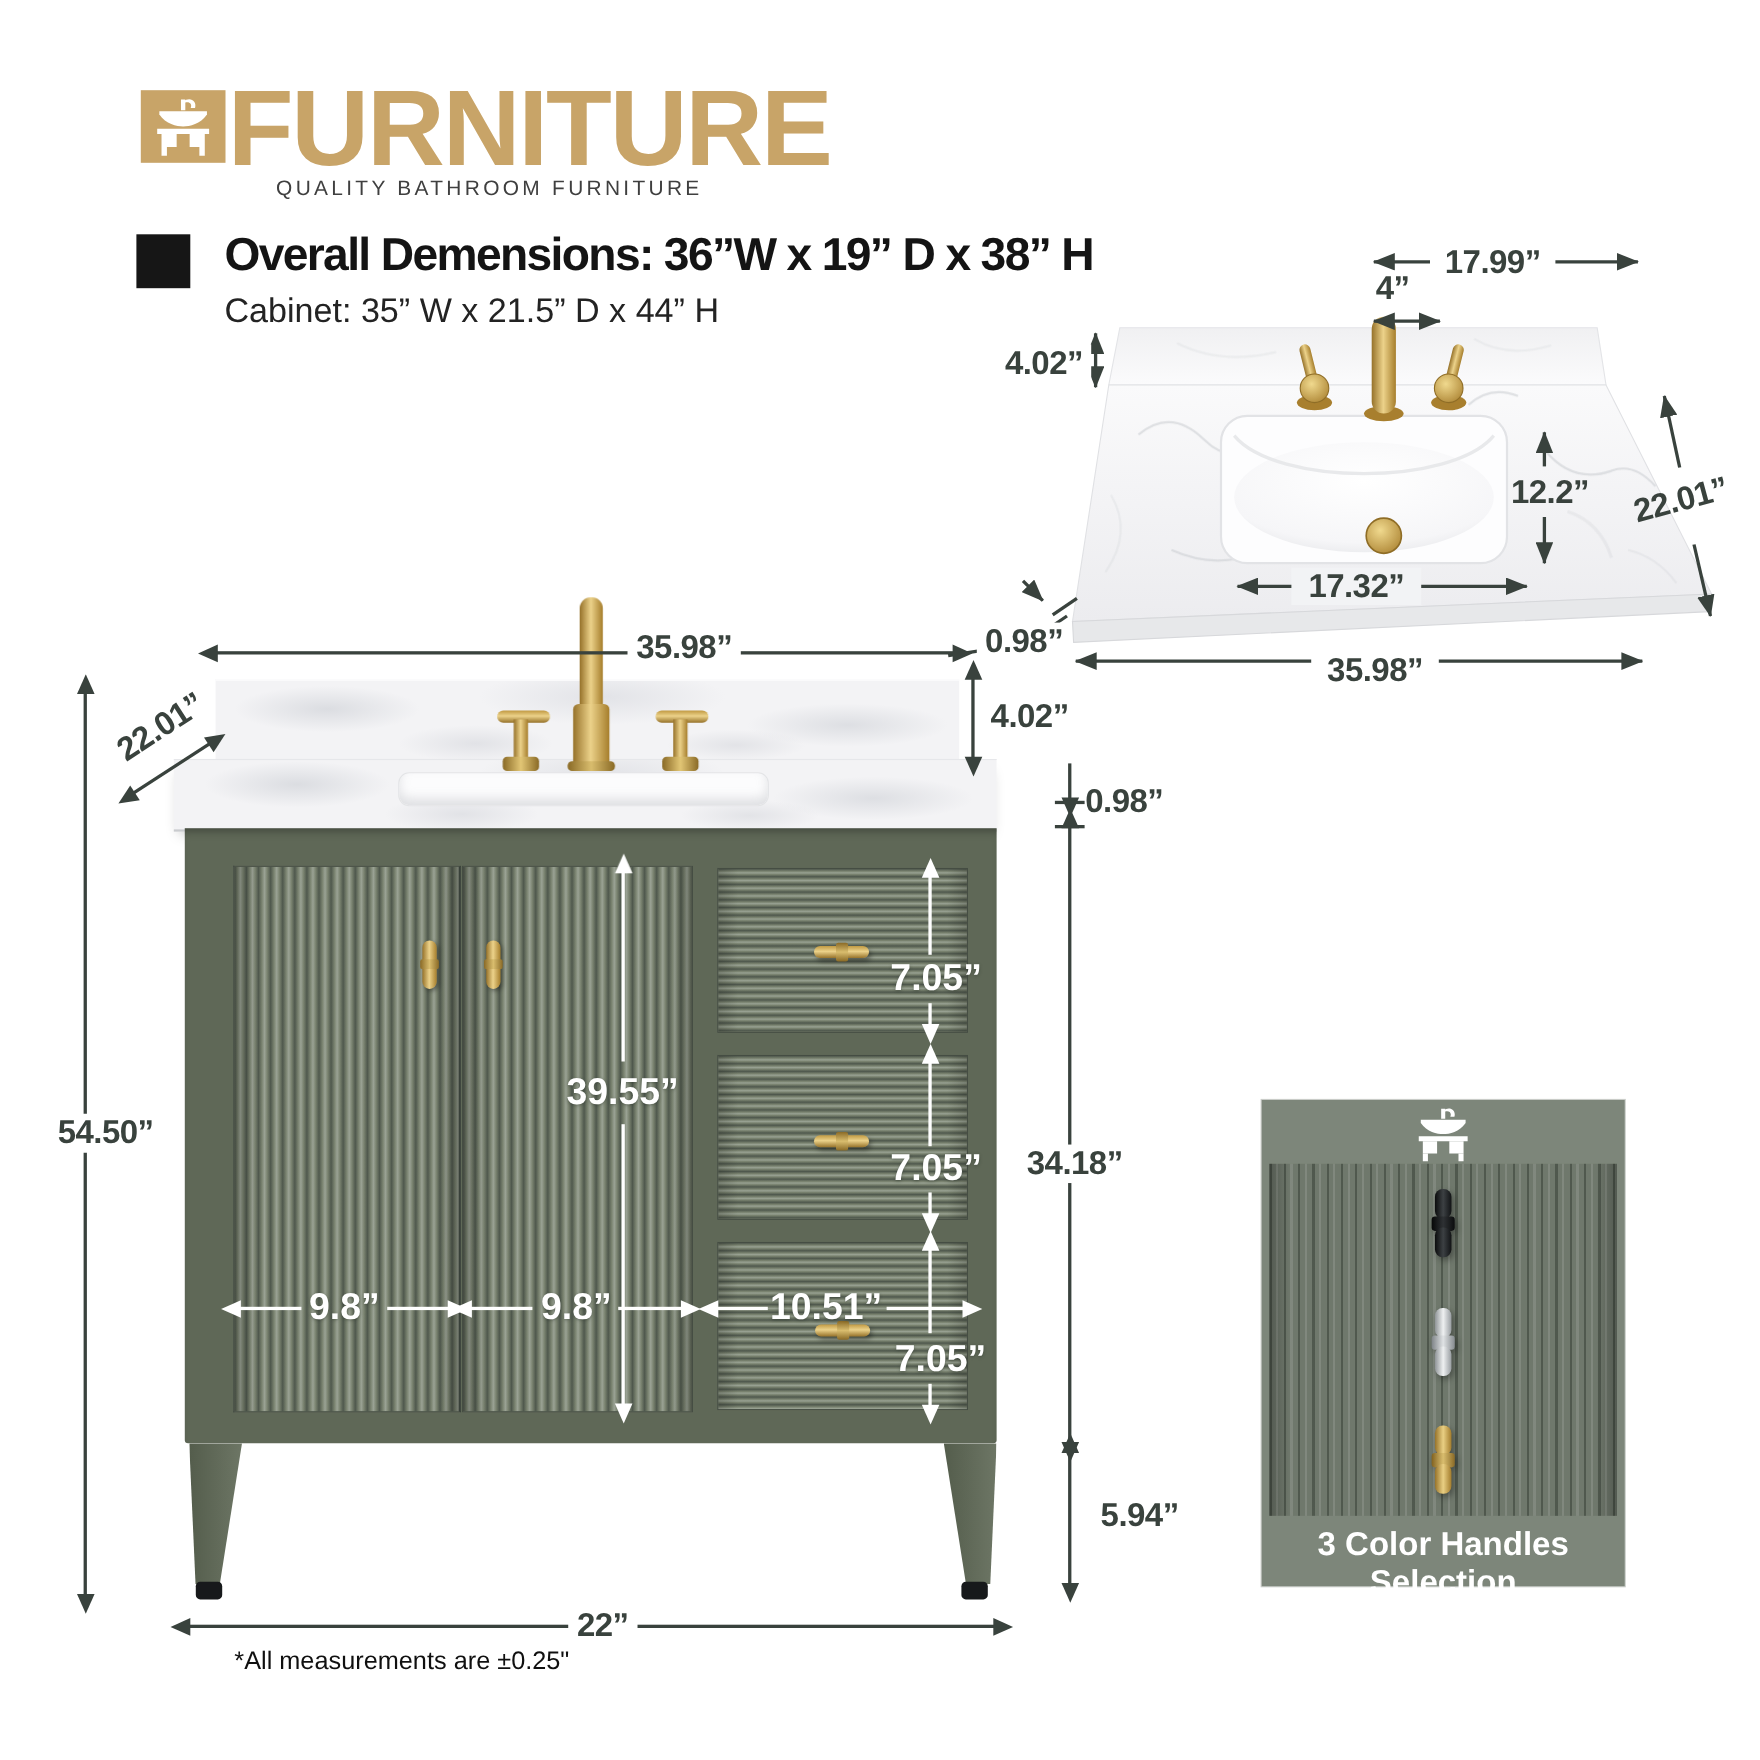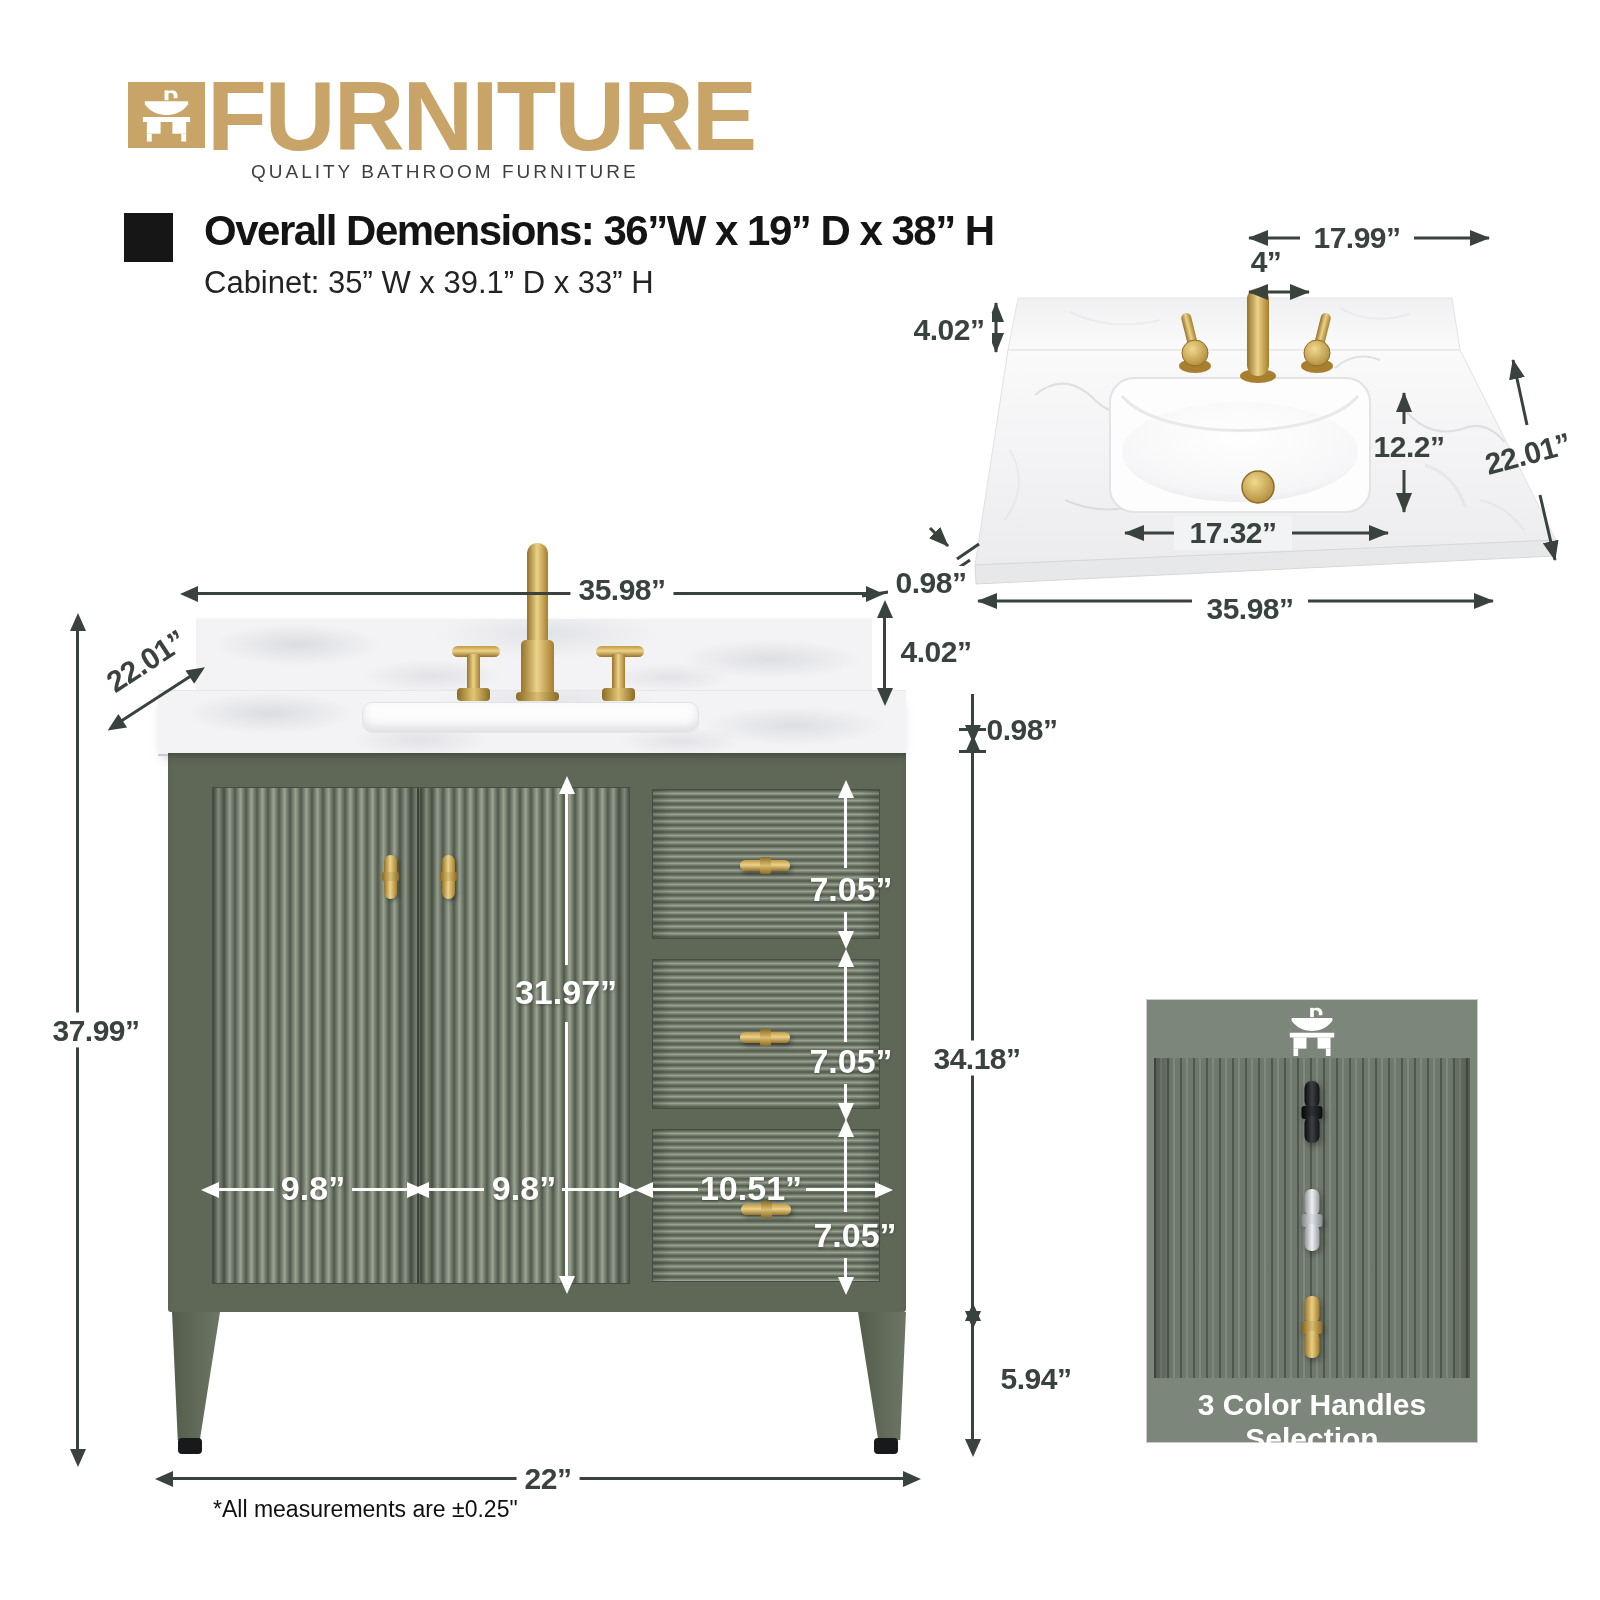--- a/index.html
+++ b/index.html
@@ -91,21 +91,21 @@
       <path d="M36 34 h14 v12 h-14 z"></path>
       <path d="M10 46 h5 v8 h-5 z"></path>
       <path d="M45 46 h5 v8 h-5 z"></path>
     </svg>
   </div>
   <div style="position:absolute;left:207px;top:60px;font-size:98px;font-weight:700;letter-spacing:-2px;color:#c8a468">FURNITURE</div>
   <div style="position:absolute;left:251px;top:161px;font-size:19px;letter-spacing:3px;color:#3f3f3f;font-weight:400">QUALITY BATHROOM FURNITURE</div>
 
   <div style="position:absolute;left:124px;top:213px;width:49px;height:49px;background:#161616"></div>
   <div style="position:absolute;left:204px;top:207px;font-size:42px;font-weight:700;letter-spacing:-1.5px;color:#141414">Overall Demensions: 36”W x 19” D x 38” H</div>
-  <div style="position:absolute;left:204px;top:265px;font-size:31px;color:#232323">Cabinet: 35” W x 39.1” D x 33” H</div>
+  <div style="position:absolute;left:204px;top:265px;font-size:31px;color:#232323">Cabinet: 35” W x 21.5” D x 44” H</div>
 
   <svg viewBox="0 0 740 430" style="position:absolute;left:860px;top:200px;width:740px;height:430px">
     <defs>
       <marker id="ah" viewBox="0 0 20 16" refX="19" refY="8" markerWidth="20" markerHeight="16" orient="auto-start-reverse" markerUnits="userSpaceOnUse">
         <path d="M0,0 L20,8 L0,16 z" fill="#39423d"></path>
       </marker>
       <linearGradient id="slabg" x1="0" y1="0" x2="0" y2="1">
         <stop offset="0" stop-color="#fafafb"></stop>
           <stop offset="1" stop-color="#ececef"></stop>
       </linearGradient>
@@ -242,28 +242,28 @@
   <div class="dh" style="left:959px;top:750px;width:27px"></div>
   <div class="lab nobg" style="left:1022px;top:729px">0.98”</div>
 
   <div class="dv at ab" style="left:971px;top:752px;height:560px"></div>
   <div class="lab" style="left:977px;top:1058px">34.18”</div>
 
   <div class="dv at ab" style="left:971px;top:1320px;height:120px"></div>
   <div class="lab" style="left:1036px;top:1378px">5.94”</div>
 
   <div class="dv at ab" style="left:76px;top:630px;height:820px"></div>
-  <div class="lab" style="left:96px;top:1030px">37.99”</div>
+  <div class="lab" style="left:96px;top:1030px">54.50”</div>
 
   <div class="dh al ar" style="left:172px;top:1477px;width:732px"></div>
   <div class="lab" style="left:548px;top:1478px">22”</div>
 
   <div class="dv at w" style="left:565px;top:793px;height:172px"></div>
   <div class="dv ab w" style="left:565px;top:1022px;height:255px"></div>
-  <div class="wlab" style="left:566px;top:993px">31.97”</div>
+  <div class="wlab" style="left:566px;top:993px">39.55”</div>
 
   <div class="dv at w" style="left:844px;top:797px;height:71px"></div>
   <div class="dv ab w" style="left:844px;top:912px;height:20px"></div>
   <div class="wlab" style="left:851px;top:890px">7.05”</div>
 
   <div class="dv at w" style="left:844px;top:966px;height:76px"></div>
   <div class="dv ab w" style="left:844px;top:1084px;height:20px"></div>
   <div class="wlab" style="left:851px;top:1062px">7.05”</div>
 
   <div class="dv at w" style="left:844px;top:1136px;height:76px"></div>

